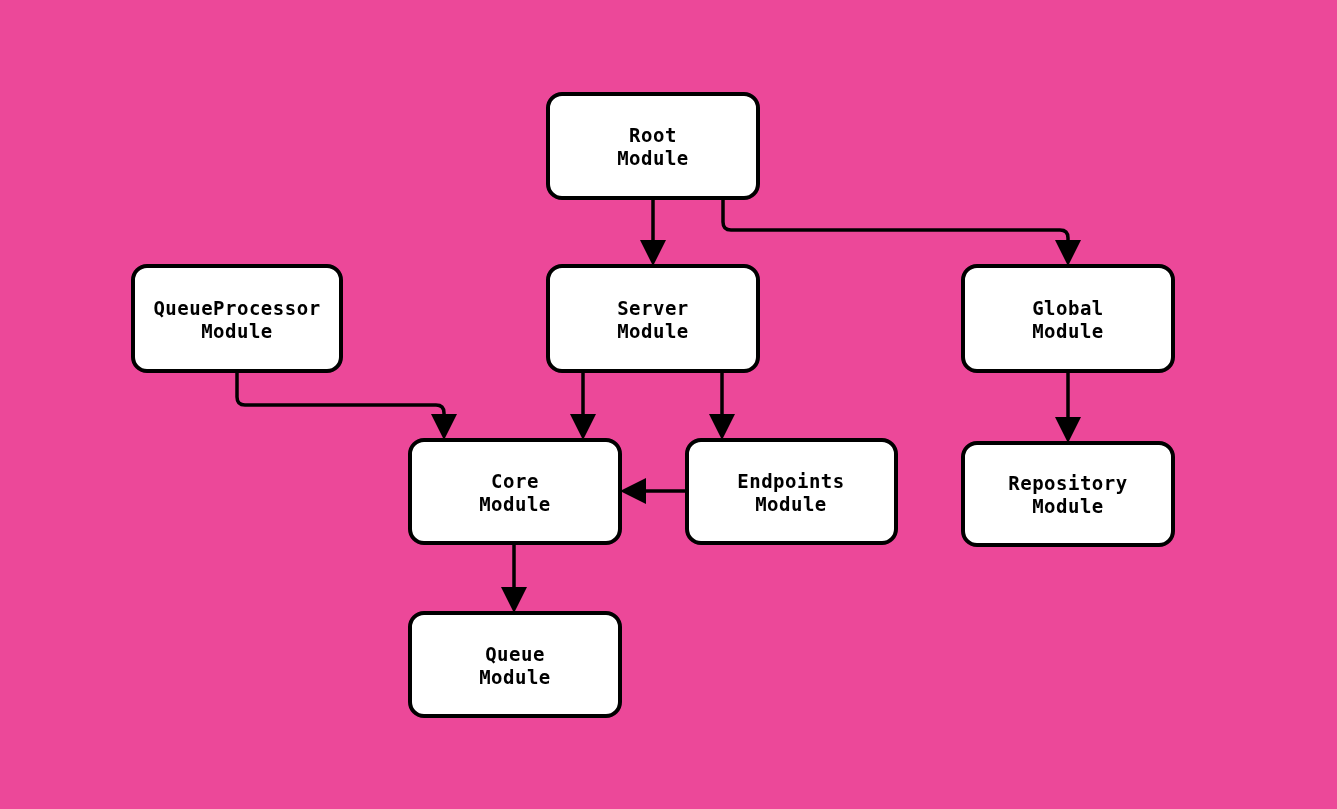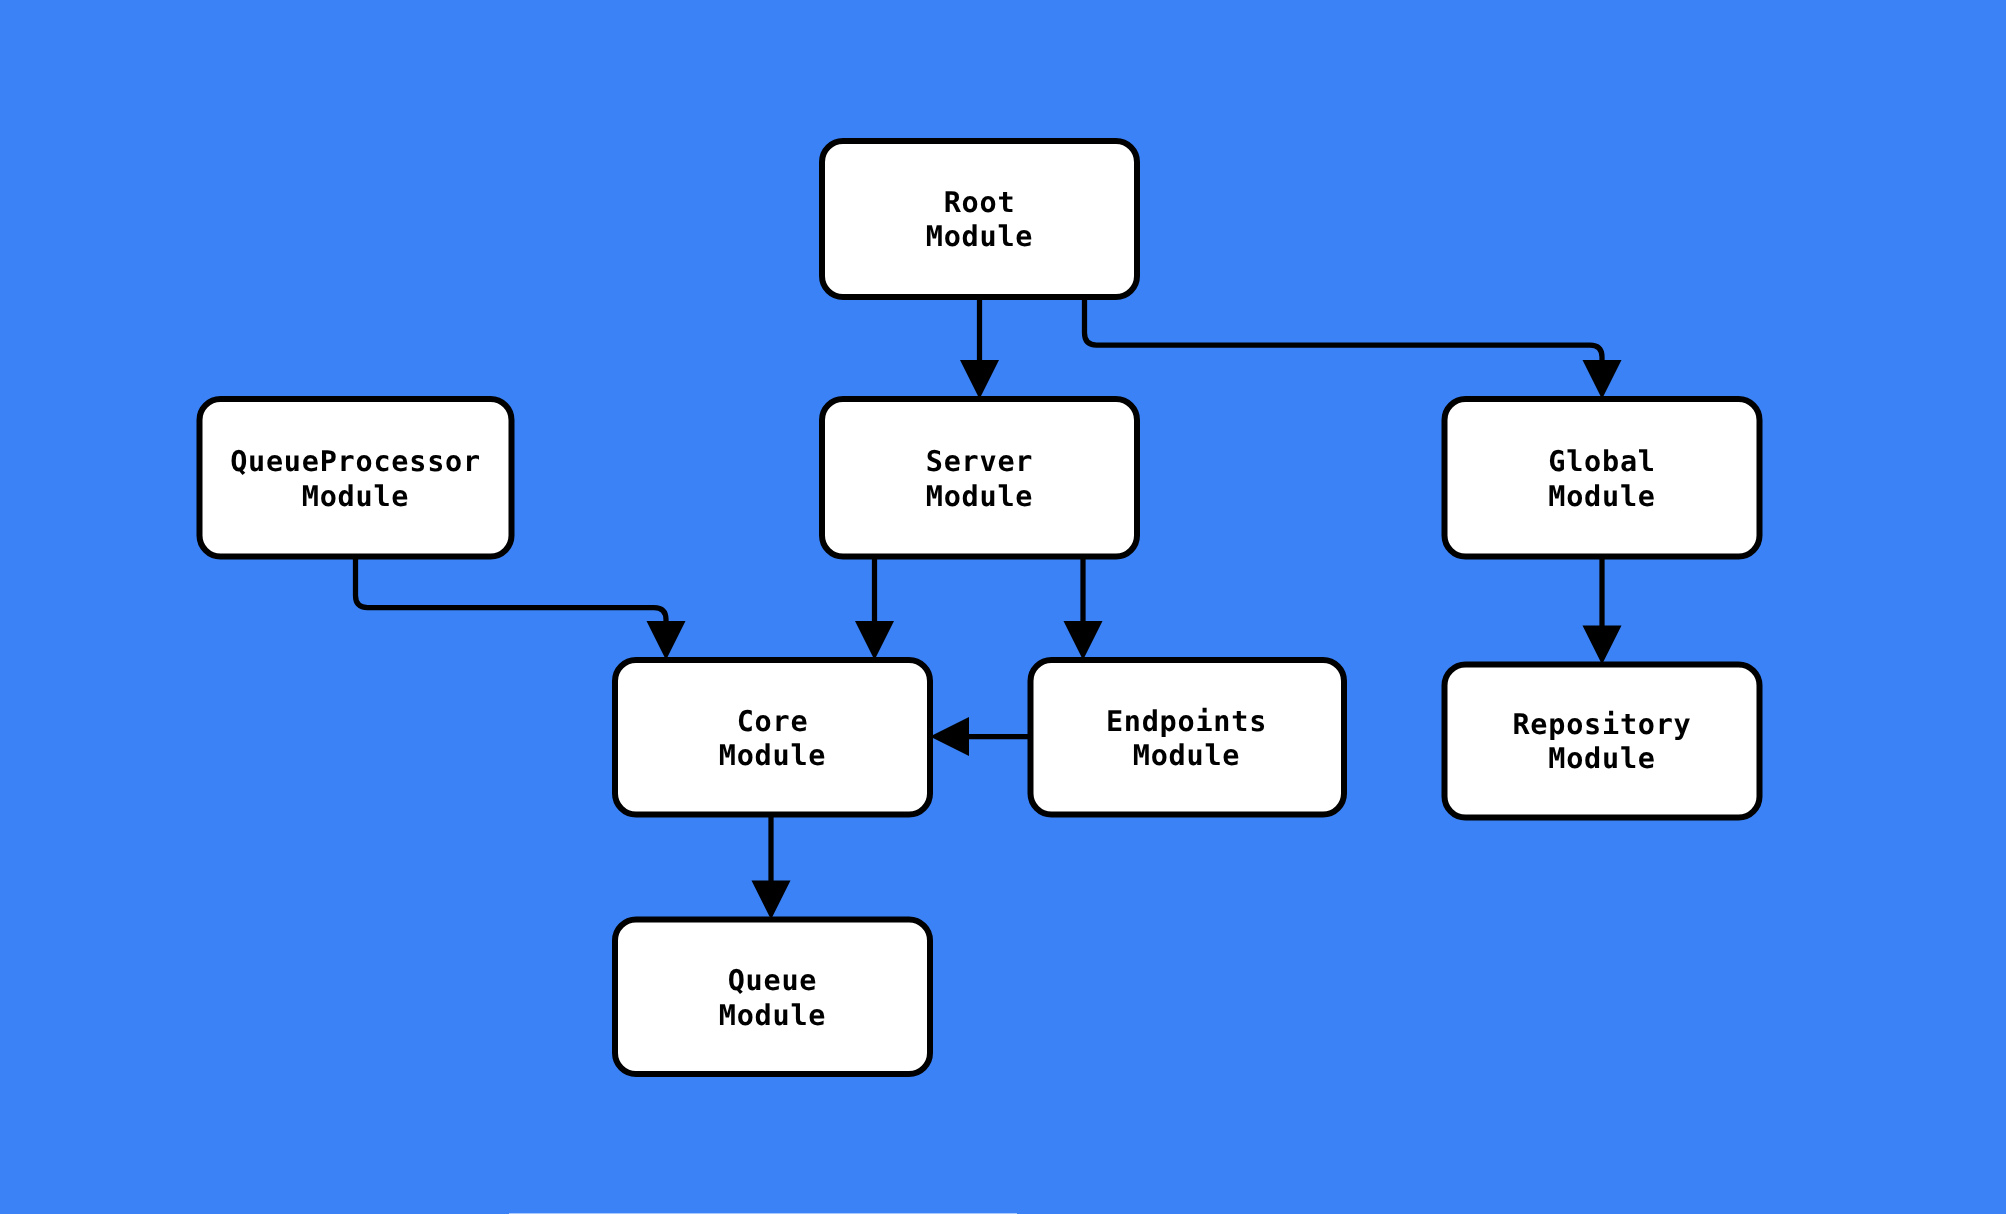--- a/index.html
+++ b/index.html
@@ -8,21 +8,21 @@
     padding: 0;
     background: #ffffff;
   }
   body {
     font-family: "DejaVu Sans Mono", "Liberation Mono", monospace;
   }
   #diagram-root {
     position: relative;
     width: 1337px;
     height: 809px;
-    background: #3b82f6;
+    background: #ec4899;
     overflow: hidden;
   }
   #diagram-svg {
     position: absolute;
     top: 0;
     left: 0;
     width: 1337px;
     height: 809px;
     display: block;
   }

